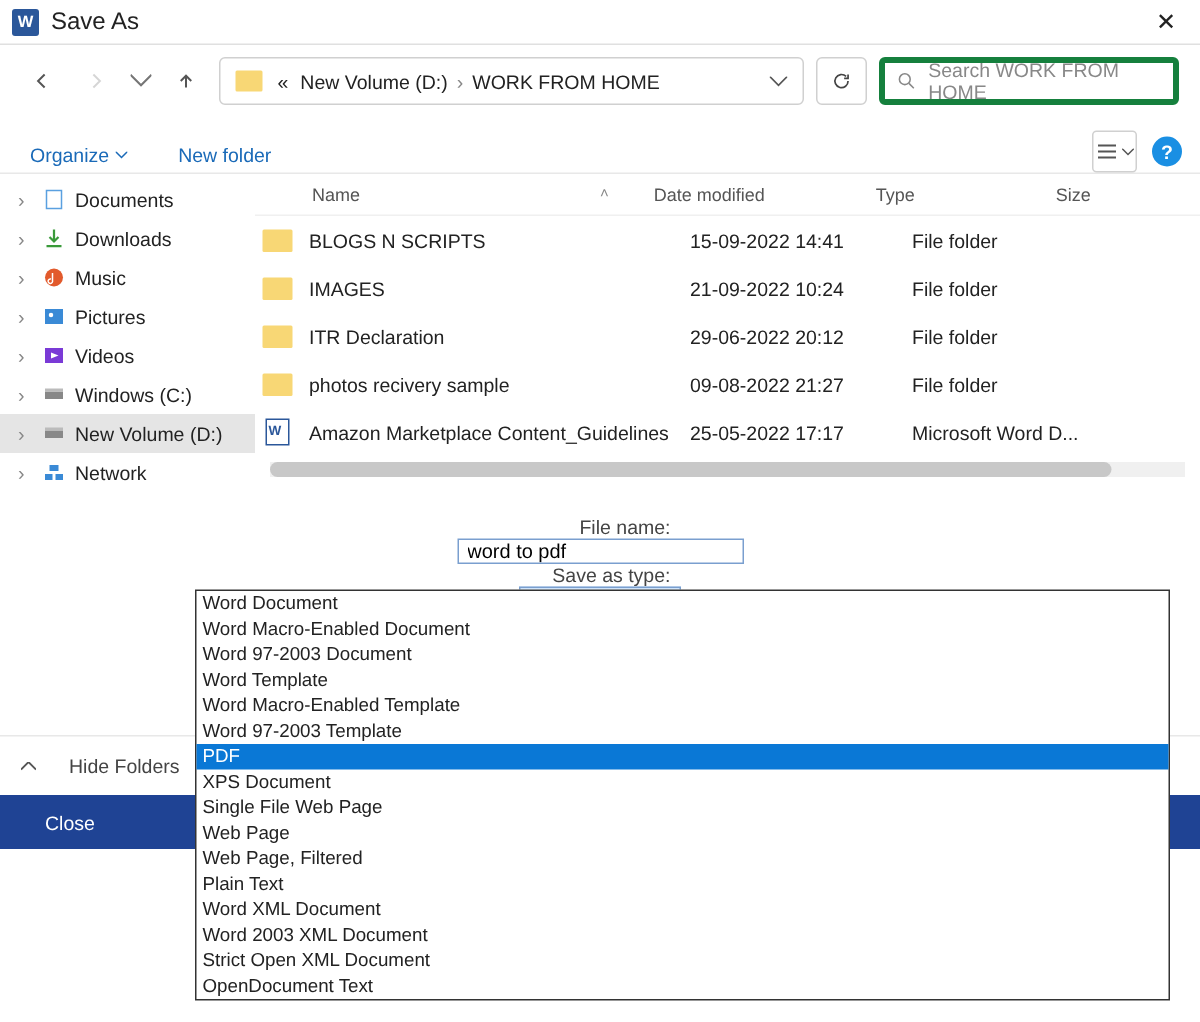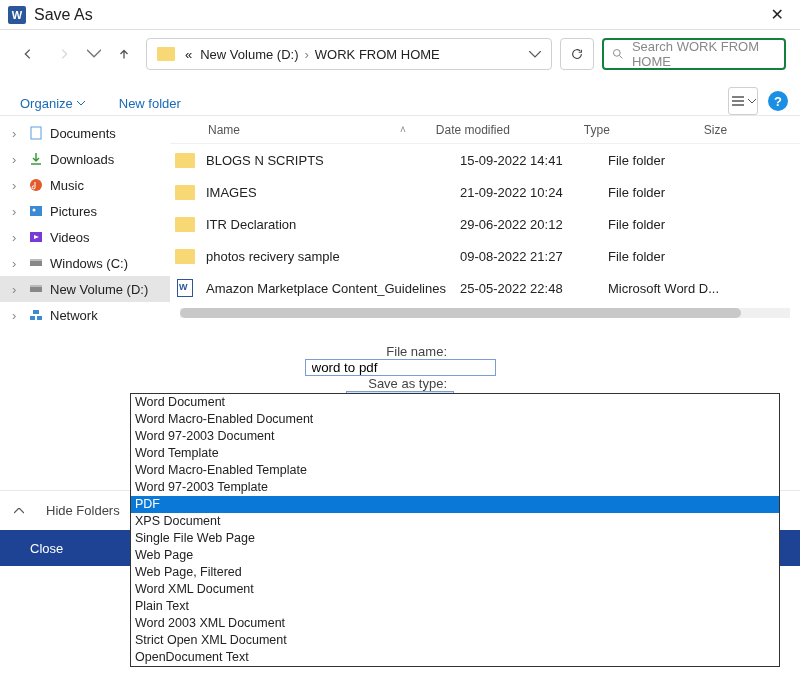--- a/index.html
+++ b/index.html
@@ -10,21 +10,21 @@
 .close-btn { font-size: 16px; padding: 0 8px; cursor: pointer; }
 .navbar { height: 48px; display: flex; align-items: center; padding: 0 14px; gap: 8px; }
 .nav-arrow, .nav-up, .refresh-btn { width: 28px; height: 28px; display: flex; align-items: center; justify-content: center; color: #666; cursor: pointer; }
 .nav-arrow svg, .nav-up svg { width: 14px; height: 14px; }
 .path-bar { flex: 1; height: 32px; border: 1px solid #d0d0d0; border-radius: 4px; display: flex; align-items: center; padding: 0 6px; gap: 4px; }
 .folder-icon-sm { width: 18px; height: 14px; background: #f8d775; border-radius: 1px; display: inline-block; margin: 0 4px; }
 .path-seg { padding: 0 2px; }
 .path-chevron { color: #888; }
 .path-drop { margin-left: auto; color: #666; cursor: pointer; padding: 0 4px; }
 .refresh-box { width: 34px; height: 32px; border: 1px solid #d0d0d0; border-radius: 4px; display:flex;align-items:center;justify-content:center; }
-.search-box { width: 184px; height: 32px; border: 2px solid #15803d; border-radius: 4px; display: flex; align-items: center; padding: 0 8px; color: #888; }
+.search-box { width: 200px; height: 32px; border: 4px solid #15803d; border-radius: 4px; display: flex; align-items: center; padding: 0 8px; color: #888; }
 .search-box svg { width: 14px; height: 14px; margin-right: 8px; }
 .toolbar { height: 38px; display: flex; align-items: flex-end; padding: 0 12px; border-bottom: 1px solid #e8e8e8; }
 .toolbar-btn { color: #1a6ab8; padding: 4px 8px; cursor: pointer; display: inline-flex; align-items: center; gap: 4px; }
 .toolbar-right { margin-left: auto; display: flex; align-items: center; gap: 10px; }
 .view-btn { width: 30px; height: 28px; border: 1px solid #d0d0d0; border-radius: 3px; display:flex;align-items:center;justify-content:center; cursor:pointer; }
 .help-btn { width: 20px; height: 20px; border-radius: 50%; background: #1a8fe3; color: #fff; display:flex;align-items:center;justify-content:center; font-weight:bold; font-size:13px; cursor:pointer; }
 .main { display: flex; height: 220px; }
 .sidebar { width: 170px; padding: 4px 0; overflow:hidden; }
 .tree-item { display: flex; align-items: center; height: 26px; padding-left: 12px; gap: 6px; cursor: pointer; white-space:nowrap; }
 .tree-item.selected { background: #e5e5e5; }
@@ -260,21 +260,21 @@
           <div class="col-name" style="padding-left:6px">photos recivery sample</div>
           <div class="col-date">09-08-2022 21:27</div>
           <div class="col-type">File folder</div>
           <div class="col-size"></div>
         </div>
         <div class="file-row">
           <div class="icon">
             <span class="doc-icon"></span>
           </div>
           <div class="col-name" style="padding-left:6px">Amazon Marketplace Content_Guidelines</div>
-          <div class="col-date">25-05-2022 22:48</div>
+          <div class="col-date">25-05-2022 17:17</div>
           <div class="col-type">Microsoft Word D...</div>
           <div class="col-size"></div>
         </div>
       </div>
     <div class="scrollbar-h"></div>
   </div>
 </div>
 
 <div class="form-area">
   <div class="form-row">
@@ -297,22 +297,22 @@
     <div class="dropdown-item">Word Macro-Enabled Document</div>
     <div class="dropdown-item">Word 97-2003 Document</div>
     <div class="dropdown-item">Word Template</div>
     <div class="dropdown-item">Word Macro-Enabled Template</div>
     <div class="dropdown-item">Word 97-2003 Template</div>
     <div class="dropdown-item highlight">PDF</div>
     <div class="dropdown-item">XPS Document</div>
     <div class="dropdown-item">Single File Web Page</div>
     <div class="dropdown-item">Web Page</div>
     <div class="dropdown-item">Web Page, Filtered</div>
+    <div class="dropdown-item">Plain Text</div>
     <div class="dropdown-item">Word XML Document</div>
-    <div class="dropdown-item">Plain Text</div>
     <div class="dropdown-item">Word 2003 XML Document</div>
     <div class="dropdown-item">Strict Open XML Document</div>
     <div class="dropdown-item">OpenDocument Text</div>
   </div>
 
 <div class="footer-bar">
   <div class="hide-folders">
     <svg viewBox="0 0 10 6" width="10" height="6">
         <path d="M0 5 L5 0 L10 5" stroke="#555" stroke-width="1.2" fill="none"></path>
       </svg>

